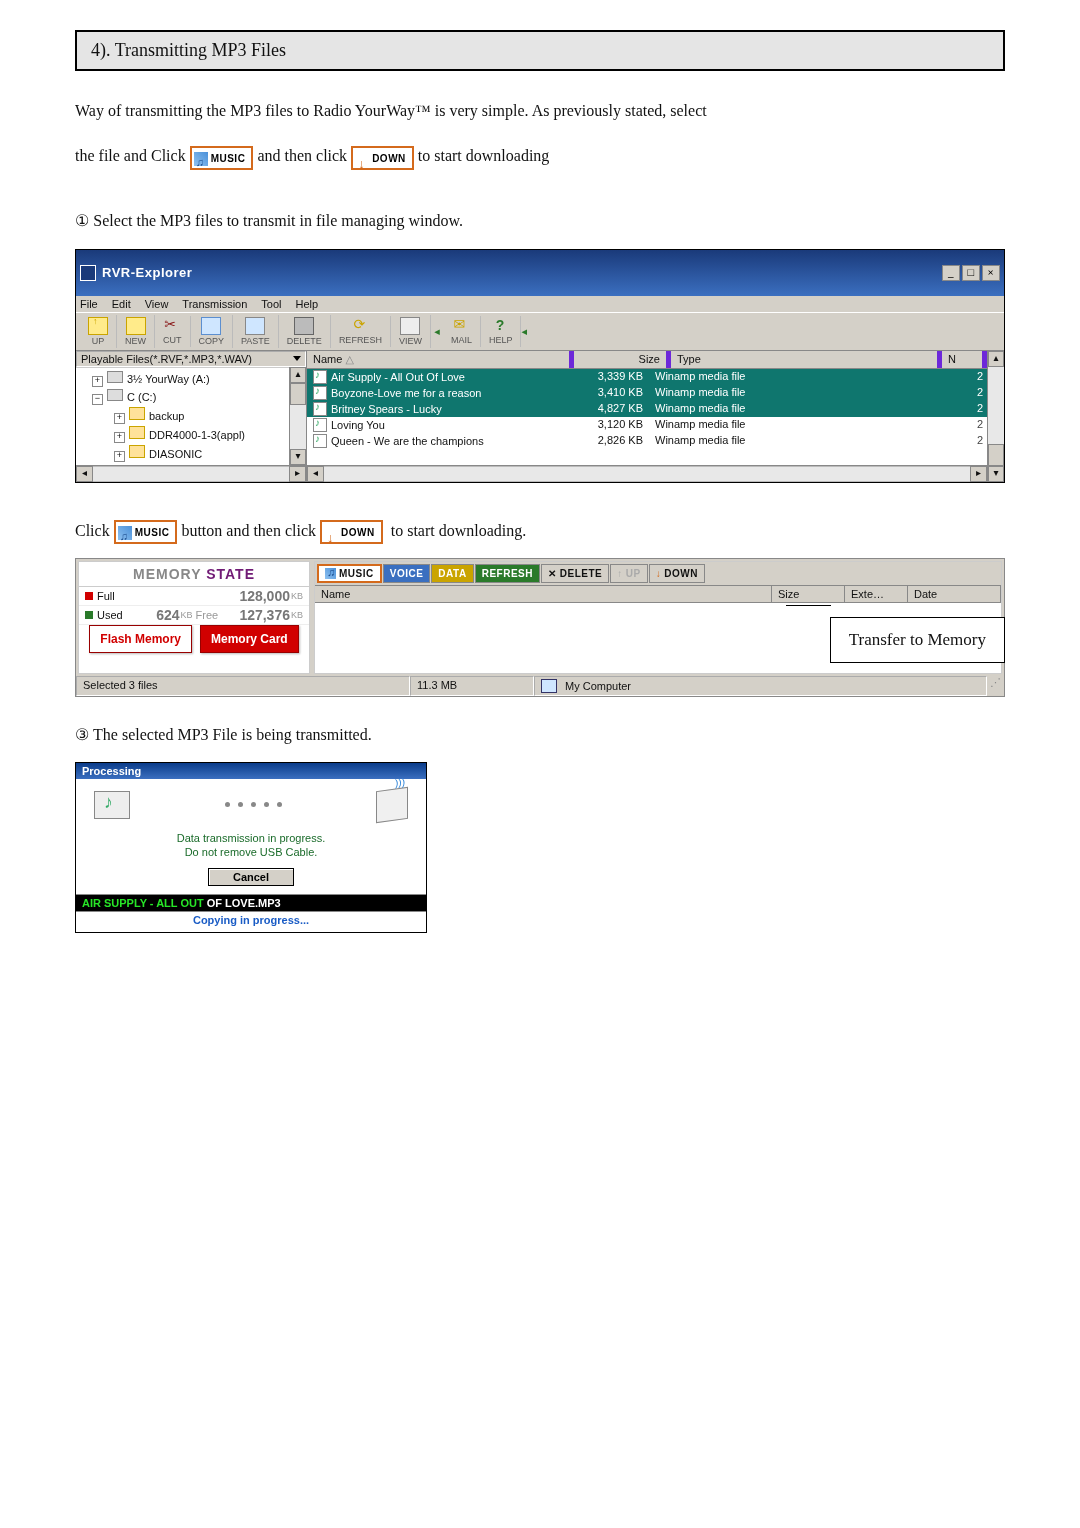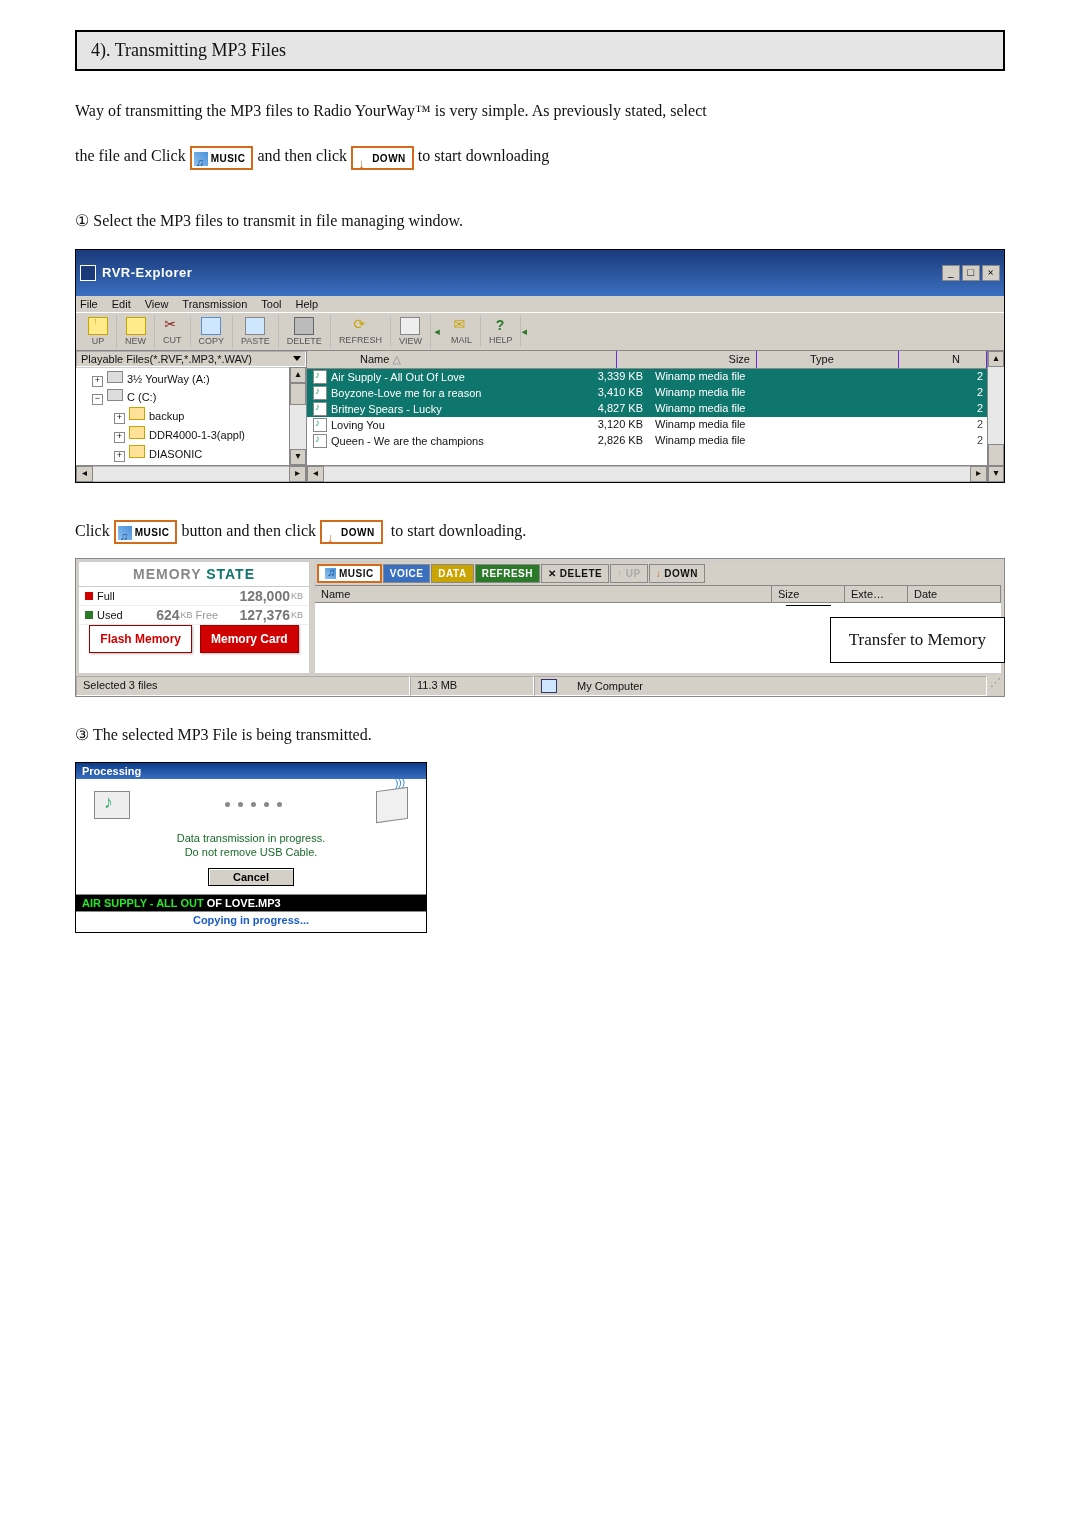--- a/index.html
+++ b/index.html
@@ -140,21 +140,21 @@
   .vscroll-side .ar{height:14px;background:#d4d0c8;border:1px solid #888;text-align:center;line-height:11px;font-size:10px;}
   .vscroll-side .thumb{background:#d4d0c8;border:1px solid #888;height:20px;margin:0;}
   .vscroll-side .track{flex:1;background:#e8e8e8;}
   .rightpane{flex:1;display:flex;}
   .list{
     flex:1; display:flex; flex-direction:column; background:#fff; overflow:hidden;
   }
   .list-header{
     display:flex; background:#d4d0c8; border-bottom:1px solid #888; font-size:11px;
   }
-  .lh{padding:2px 6px;border-right:1px solid #6d28d9;margin-left:47px;}
+  .lh{padding:2px 6px;border-right:5px solid #6d28d9;}
   .lh.name{flex:0 0 250px;}
   .lh.size{flex:0 0 80px;text-align:right;}
   .lh.type{flex:1;}
   .list-rows{flex:1;}
   .lrow{display:flex;font-size:11px;padding:1px 0;}
   .lrow.sel{background:#0f766e;color:#fff;}
   .lrow .c-name{flex:0 0 250px;padding-left:6px;display:flex;align-items:center;gap:4px;}
   .fico{width:12px;height:12px;border:1px solid #888;background:#fff;position:relative;}
   .fico::after{content:"♪";position:absolute;left:1px;top:-2px;font-size:10px;color:#3a6;}
   .lrow .c-size{flex:0 0 80px;text-align:right;padding-right:6px;}
@@ -172,21 +172,21 @@
     margin:6px 0 20px 0;
   }
   .panel2-top{display:flex;}
   .memstate{
     width:230px;border:1px solid #ccc;background:#fff;margin:2px;padding-bottom:4px;
   }
   .memstate-title{
     text-align:center;font-weight:bold;font-size:14px;letter-spacing:1px;
     padding:4px 0;color:#888;
   }
-  .memstate-title b{color:#0f766e;}
+  .memstate-title b{color:#701a75;}
   .mem-row{
     display:flex;align-items:center;font-size:11px;
     padding:1px 6px;border-bottom:1px solid #eee;
   }
   .mem-sq{width:8px;height:8px;margin-right:4px;}
   .mem-row .lbl{flex:0 0 38px;}
   .mem-row .v{margin-left:auto;font-weight:bold;font-size:14px;color:#777;}
   .mem-row .unit{font-size:9px;color:#999;margin-left:1px;}
   .mem-tabs{display:flex;gap:8px;justify-content:center;}
   .mem-tab{
@@ -218,21 +218,21 @@
   .callout-line{
     position:absolute;width:45px;height:1px;background:#000;
     right:170px;top:2px;
   }
   .status2{
     display:flex;background:#d4d0c8;font-size:11px;
   }
   .status2 .cell{border:1px inset #fff;padding:2px 6px;}
   .status2 .cell.a{flex:0 0 320px;}
   .status2 .cell.b{flex:0 0 110px;}
-  .status2 .cell.c{flex:1;display:flex;align-items:center;gap:20px;}
+  .status2 .cell.c{flex:1;display:flex;align-items:center;gap:8px;}
   .pc-ico{width:14px;height:12px;background:#cfe6ff;border:1px solid #336;display:inline-block;}
   .grip{width:14px;text-align:right;color:#888;padding-right:3px;}
   
   .dlg{
     width:350px;border:1px solid #000;font-family:Tahoma,Arial,sans-serif;font-size:11px;
     margin-top:6px;background:#fff;
   }
   .dlg .tb{
     background:linear-gradient(#0a3c8a,#3b6fc0);color:#fff;font-weight:bold;
     padding:2px 6px;font-size:11px;

